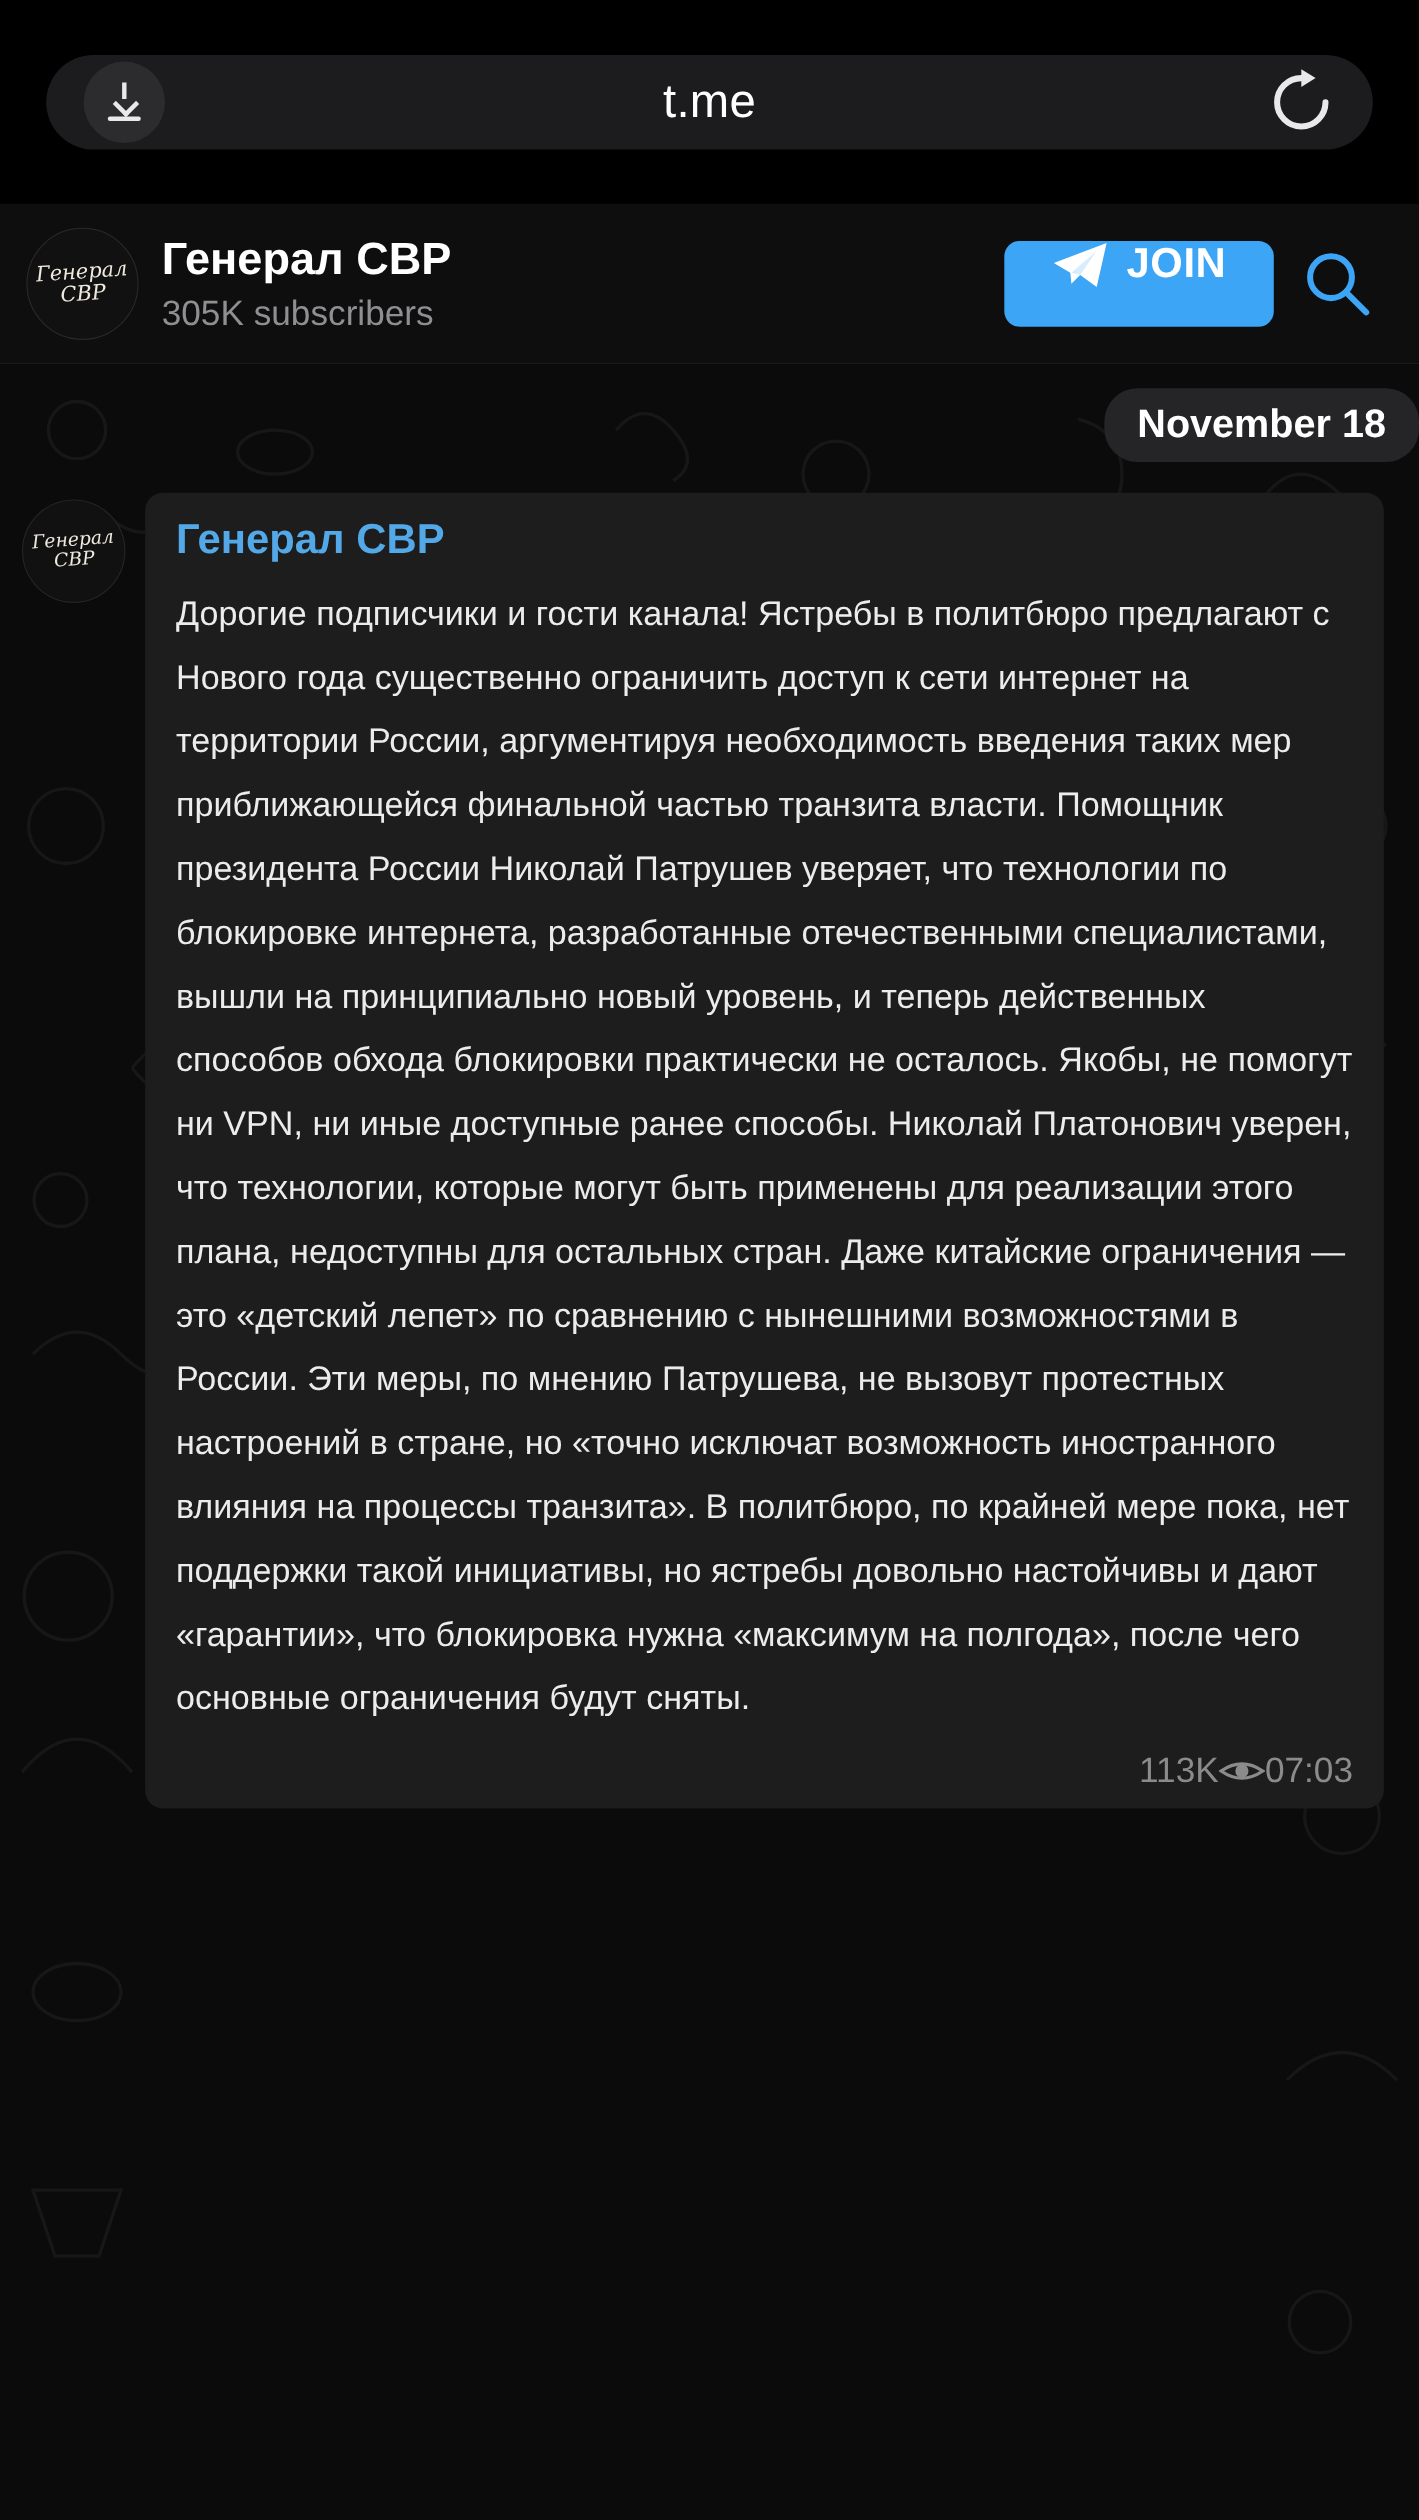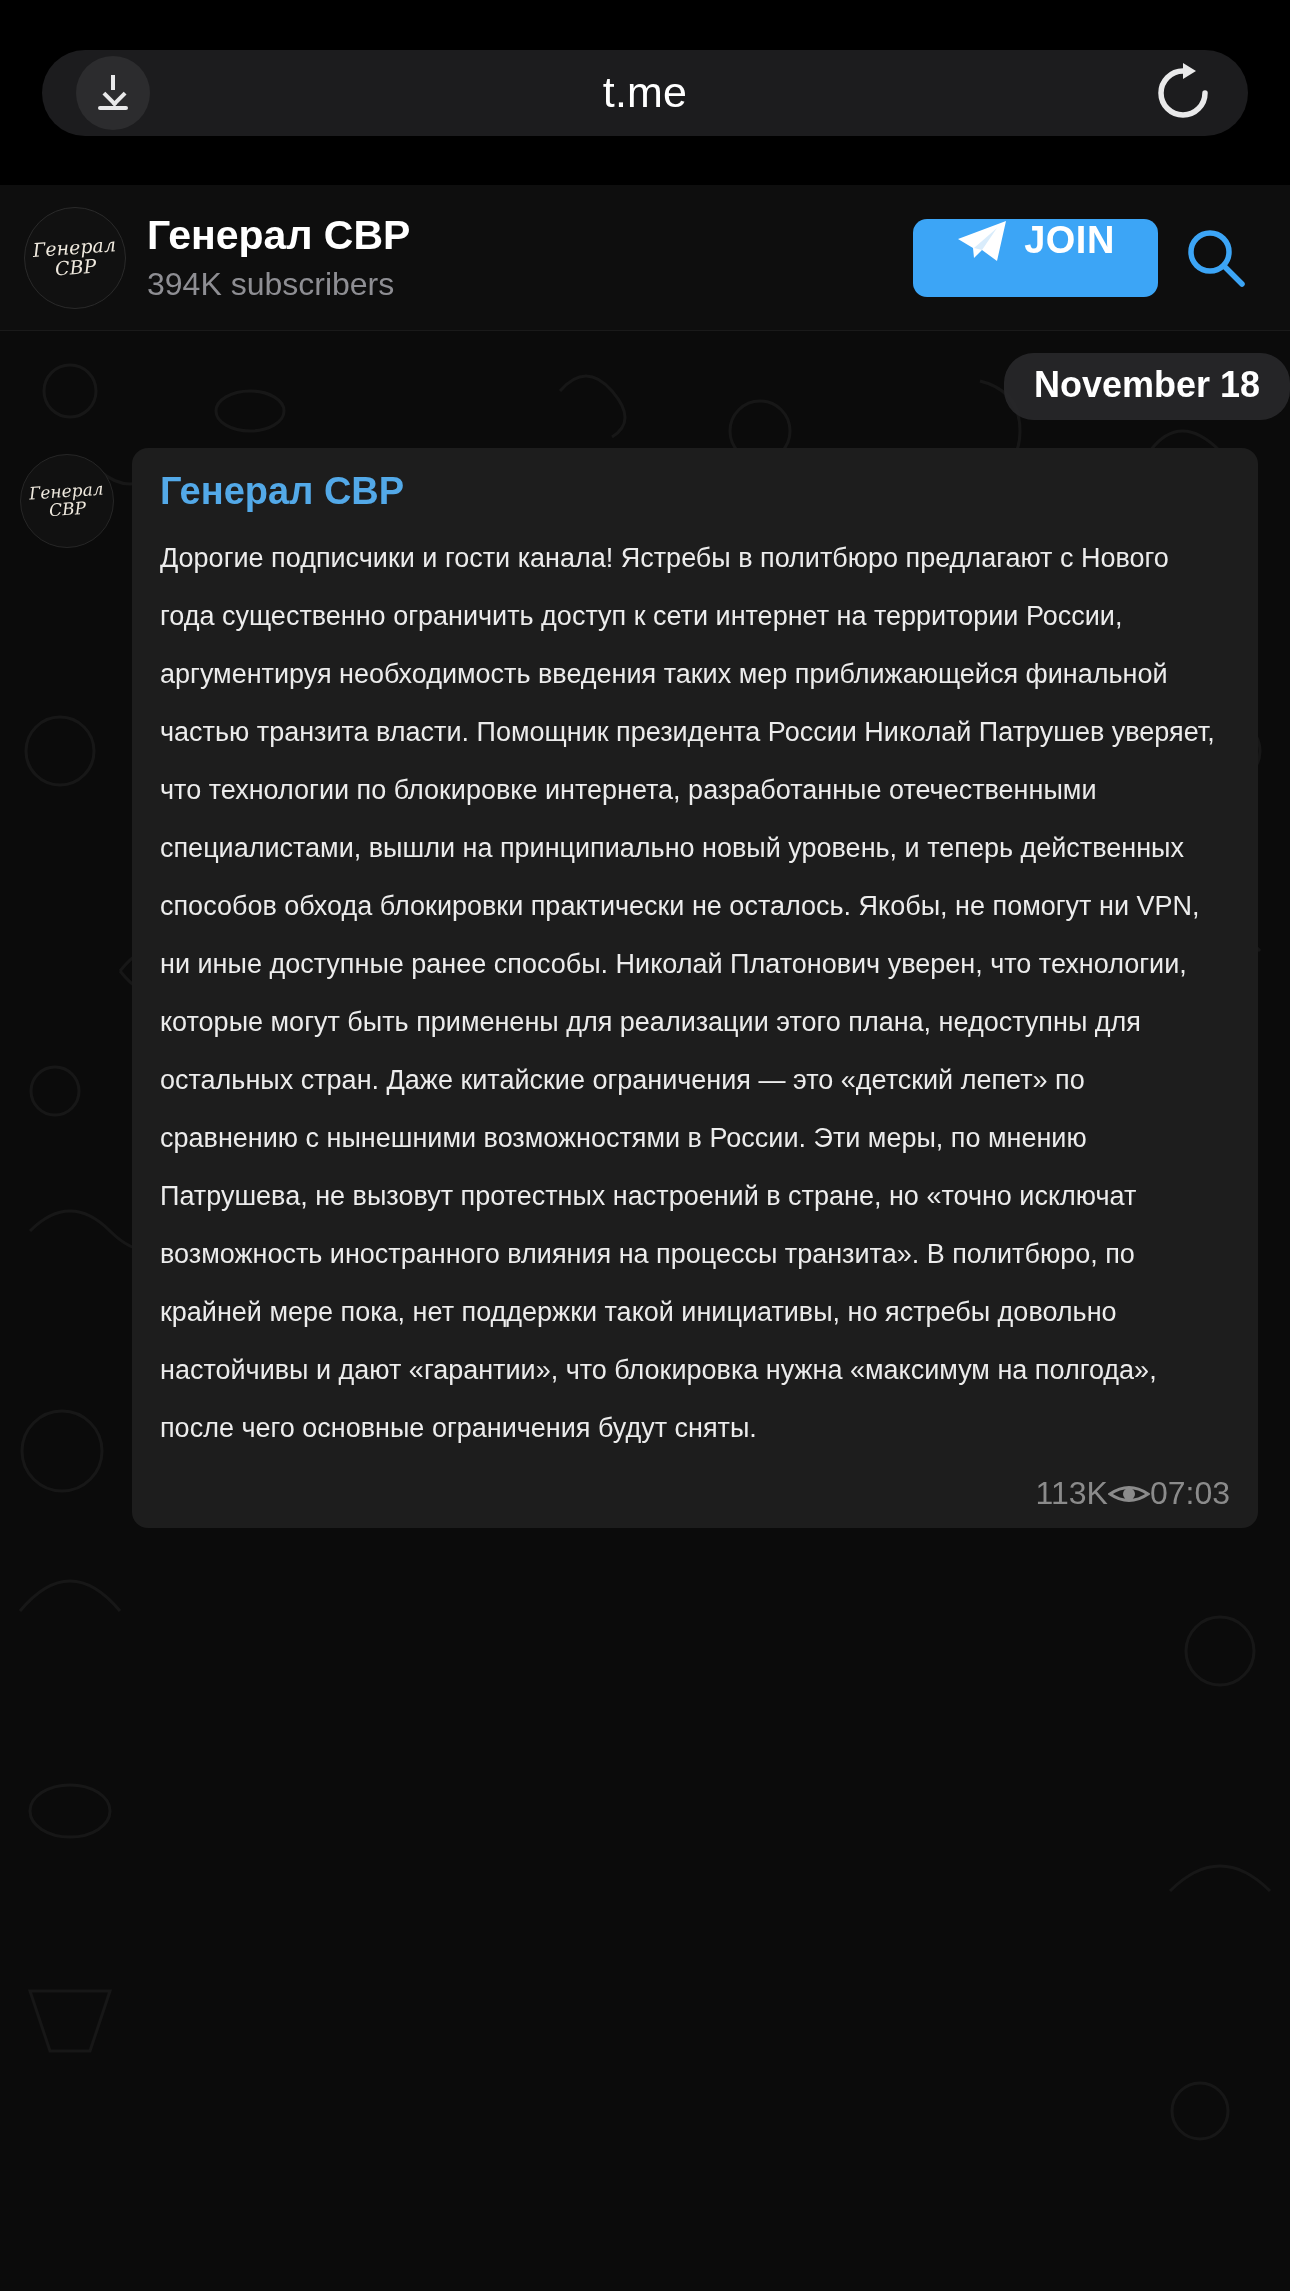--- a/index.html
+++ b/index.html
@@ -237,21 +237,21 @@
     box-sizing: border-box;
   }
   .bubble-author {
     color: #53a9e8;
     font-size: 38px;
     font-weight: bold;
     margin-bottom: 16px;
   }
   .bubble-text {
     color: #ececec;
-    font-size: 27px;
+    font-size: 31px;
     line-height: 58px;
     white-space: pre-wrap;
     word-wrap: break-word;
   }
   .bubble-footer {
     display: flex;
     align-items: center;
     justify-content: flex-end;
     margin-top: 18px;
     color: #8b8b8b;
@@ -276,21 +276,21 @@
     </svg>
   </div>
 </div>
 
 <div class="channel-header">
   <div class="channel-avatar">
     <div class="avatar-script">Генерал СВР</div>
   </div>
   <div class="channel-meta">
     <div class="channel-name">Генерал СВР</div>
-    <div class="channel-subs">394K subscribers</div>
+    <div class="channel-subs">305K subscribers</div>
   </div>
   <div class="join-button">
     <svg width="52" height="44" viewBox="0 0 52 44">
       <path d="M2 20 L50 2 L41 42 L26 31 L18 39 L17 29 Z" fill="#ffffff"></path>
       <path d="M18 29 L41 9 L26 31 Z" fill="#d9ecfb"></path>
     </svg>
     <span class="join-label">JOIN</span>
   </div>
   <div class="search-btn">
     <svg width="66" height="66" viewBox="0 0 66 66">

